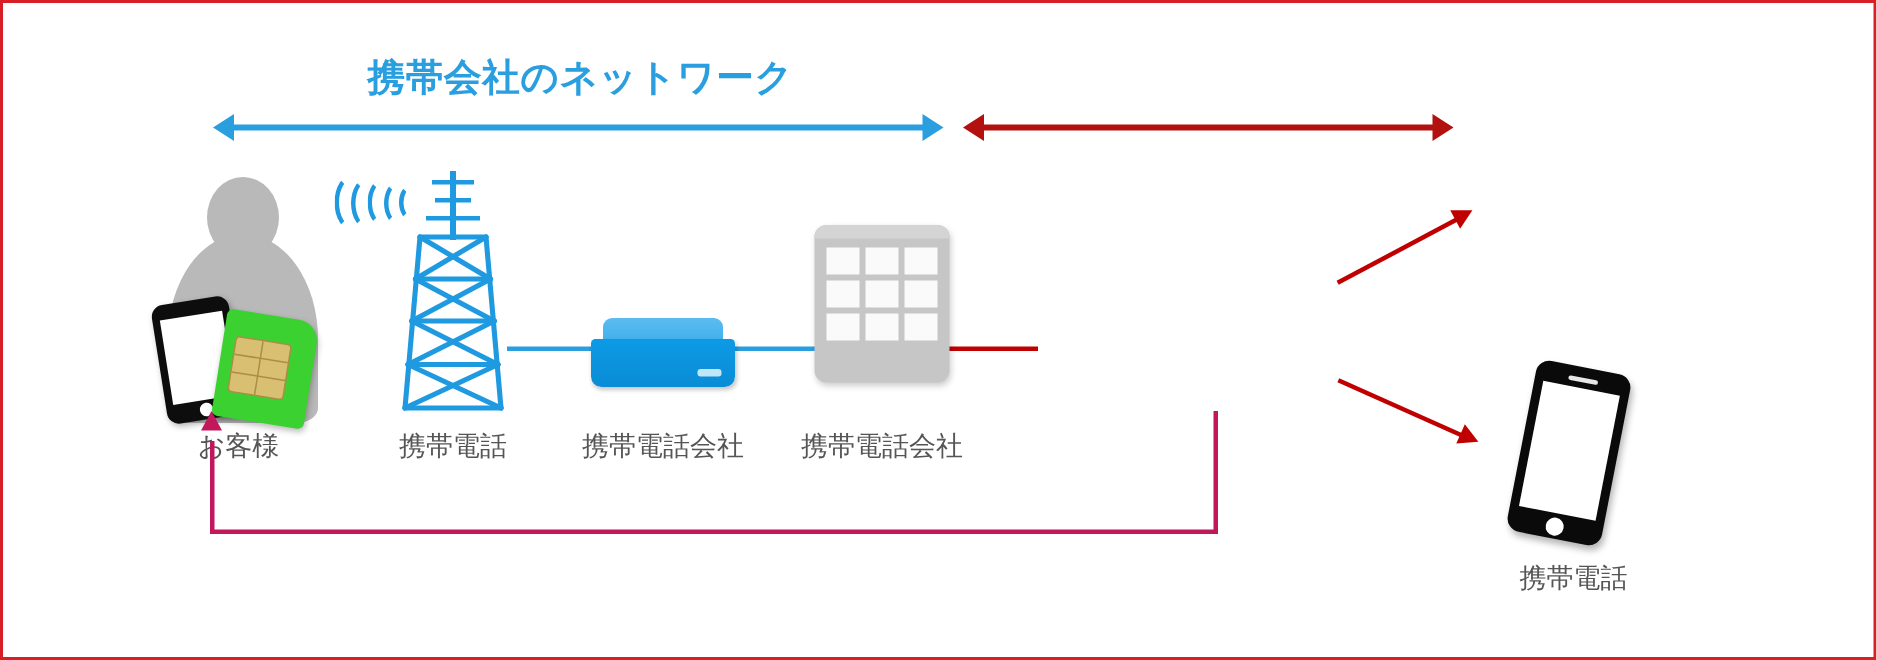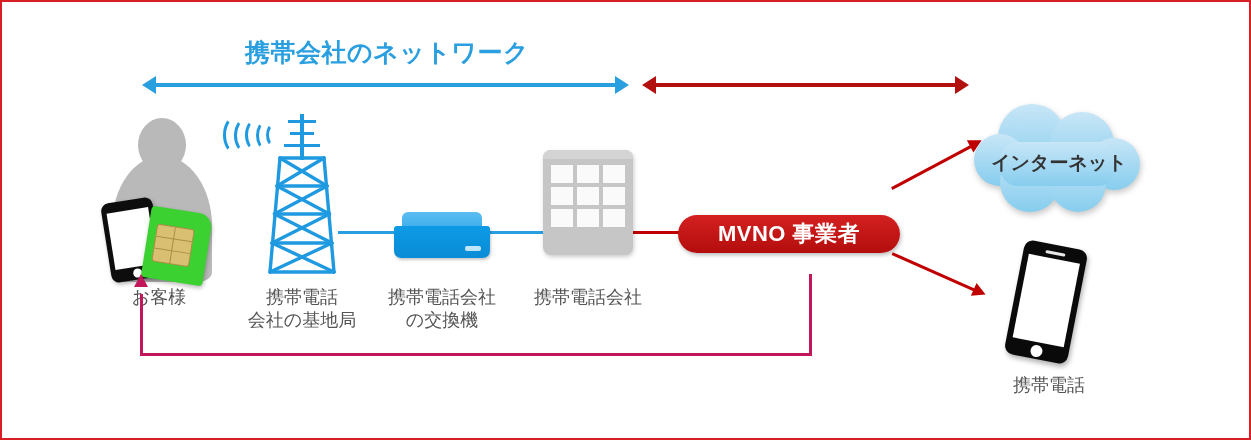--- a/index.html
+++ b/index.html
@@ -419,89 +419,64 @@
         <path d="M20 116 L84 116"></path>
         <path d="M30 2 L77 30 M74 2 L27 30"></path>
         <path d="M27 30 L79.5 58 M77 30 L24.5 58"></path>
         <path d="M24.5 58 L82 87 M79.5 58 L22 87"></path>
         <path d="M22 87 L84 116 M82 87 L20 116"></path>
       </g>
     </svg>
   </div>
   <div class="caption" id="caption-basestation">
     <div>携帯電話</div>
-    <div>会社の基地局</div>
   </div>
 
   <div class="line" id="line-tower-switch"></div>
   <div class="line" id="line-switch-bldg"></div>
   <div class="line" id="line-bldg-mvno"></div>
 
   <div class="abs" id="switch">
     <div class="sw-top"></div>
     <div class="sw-body">
       <div class="sw-led"></div>
     </div>
   </div>
   <div class="caption" id="caption-switch">
     <div>携帯電話会社</div>
-    <div>の交換機</div>
   </div>
 
   <div class="abs" id="building">
     <div class="bldg">
       <div class="bldg-top"></div>
       <div class="windows">
         <span class="win"></span>
           <span class="win"></span>
           <span class="win"></span>
         <span class="win"></span>
           <span class="win"></span>
           <span class="win"></span>
         <span class="win"></span>
           <span class="win"></span>
           <span class="win"></span>
       </div>
     </div>
   </div>
   <div class="caption" id="caption-building">携帯電話会社</div>
 
-  <div class="abs" id="mvno-pill">
-    <span id="mvno-pill-label">MVNO 事業者</span>
-  </div>
 
   <div class="diag-arrow" id="arrow-to-internet">
     <span class="shaft"></span>
     <span class="tip"></span>
   </div>
   <div class="diag-arrow" id="arrow-to-phone">
     <span class="shaft"></span>
     <span class="tip"></span>
   </div>
 
-  <div class="abs" id="cloud">
-    <svg class="cloud-shape" viewBox="0 0 178 120">
-      <defs>
-        <linearGradient id="cg" x1="0" y1="0" x2="0" y2="1">
-          <stop offset="0%" stop-color="#c8e6f7"></stop>
-          <stop offset="100%" stop-color="#86cdee"></stop>
-        </linearGradient>
-      </defs>
-      <g fill="url(#cg)">
-        <circle cx="62" cy="40" r="34"></circle>
-        <circle cx="112" cy="46" r="32"></circle>
-        <circle cx="30" cy="62" r="26"></circle>
-        <circle cx="144" cy="66" r="26"></circle>
-        <circle cx="60" cy="84" r="30"></circle>
-        <circle cx="108" cy="86" r="28"></circle>
-        <rect x="30" y="44" width="116" height="44" rx="18"></rect>
-      </g>
-    </svg>
-    <div id="cloud-label">インターネット</div>
-  </div>
 
   <div class="abs" id="mobile">
     <div class="mob-body">
       <div class="spk"></div>
       <div class="scr"></div>
       <div class="home"></div>
     </div>
   </div>
   <div class="caption" id="caption-mobile">携帯電話</div>
 

